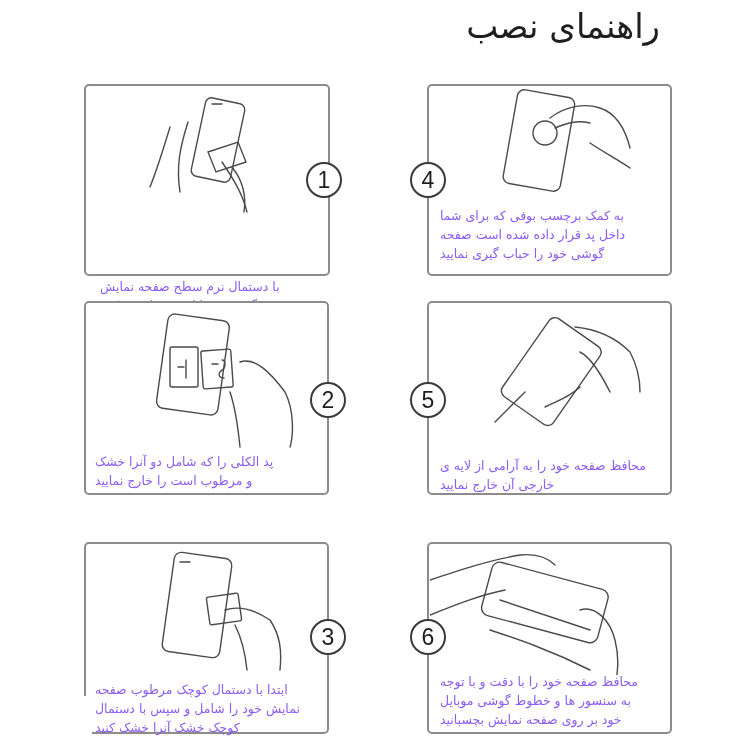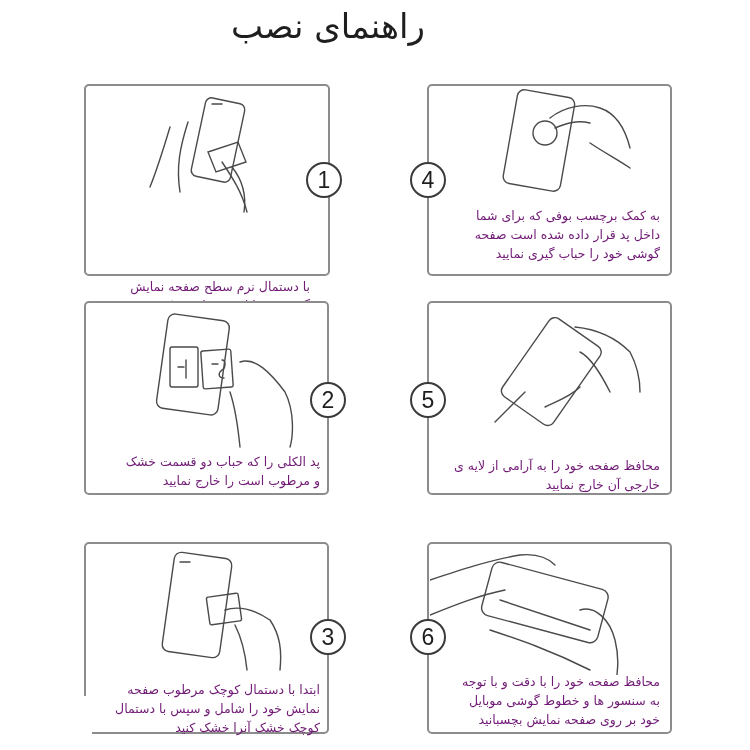--- a/index.html
+++ b/index.html
@@ -1,27 +1,27 @@
 <!DOCTYPE html>
 <html><head>
 <meta charset="utf-8">
 <style>
   html, body { margin: 0; padding: 0; background: #ffffff; }
   body { width: 750px; height: 750px; position: relative; overflow: hidden;
          font-family: "DejaVu Sans", sans-serif; color: #2a2a2a; }
-  .title { position: absolute; top: 6px; left: 6px; width: 644px; text-align: center;
+  .title { position: absolute; top: 6px; left: 16px; width: 644px; text-align: right;
            font-size: 34px; color: #1e1e1e; direction: rtl; letter-spacing: 0.5px; }
   .box { position: absolute; border: 2.5px solid #8c8c8c; border-radius: 5px;
          background: #fff; box-sizing: border-box; }
   .circle { position: absolute; width: 36px; height: 36px; border: 2px solid #3a3a3a;
             border-radius: 50%; background: #fff; box-sizing: border-box;
             display: flex; align-items: center; justify-content: center;
             font-size: 23px; color: #1e1e1e; font-family: "Liberation Sans", sans-serif; }
-  .caption { position: absolute; direction: rtl; text-align: right; font-size: 12.5px;
-             line-height: 19px; color: #701a75; white-space: pre-line; }
+  .caption { position: absolute; direction: rtl; text-align: left; font-size: 12.5px;
+             line-height: 19px; color: #8b5cf6; white-space: pre-line; }
   .illus { position: absolute; }
   .illus svg { width: 100%; height: 100%; }
   .patch { position: absolute; background: #fff; }
 </style>
 </head>
 <body>
 
 <div class="title">راهنمای نصب</div>
 
 <div class="box" style="left:84px;top:84px;width:246px;height:192px;"></div>
@@ -60,21 +60,21 @@
   <svg viewBox="0 0 150 140" fill="none" stroke="#4a4a4a" stroke-width="1.4" stroke-linecap="round">
     <rect x="12" y="5" width="62" height="95" rx="7" transform="rotate(8 43 52)"></rect>
     <rect x="20" y="35" width="28" height="40" rx="2"></rect>
     <rect x="52" y="38" width="30" height="38" rx="2" transform="rotate(-4 67 57)"></rect>
     <path d="M28 55 h6 M36 48 v18"></path>
     <path d="M62 52 h6 M72 48 c4 0 4 8 0 10 c-4 3 -4 8 2 8"></path>
     <path d="M90 50 c15 -5 30 10 45 30 c10 20 8 45 5 55"></path>
     <path d="M80 80 c5 15 8 35 10 55"></path>
   </svg>
 </div>
-<div class="caption" style="left:95px;top:452px;width:225px;">پد الکلی را که حباب دو قسمت خشک
+<div class="caption" style="left:95px;top:452px;width:225px;">پد الکلی را که شامل دو آنرا خشک
 و مرطوب است را خارج نمایید</div>
 <div class="circle" style="left:310px;top:382px;">2</div>
 
 <div class="box" style="left:427px;top:301px;width:245px;height:194px;"></div>
 <div class="illus" style="left:480px;top:312px;width:165px;height:120px;">
   <svg viewBox="0 0 165 120" fill="none" stroke="#4a4a4a" stroke-width="1.4" stroke-linecap="round">
     <rect x="40" y="12" width="62" height="95" rx="7" transform="rotate(35 71 60)"></rect>
     <path d="M95 15 c20 2 40 10 55 25 c8 15 10 30 10 40"></path>
     <path d="M100 40 c10 5 20 20 30 40"></path>
     <path d="M45 80 c-10 10 -20 20 -30 30"></path>

